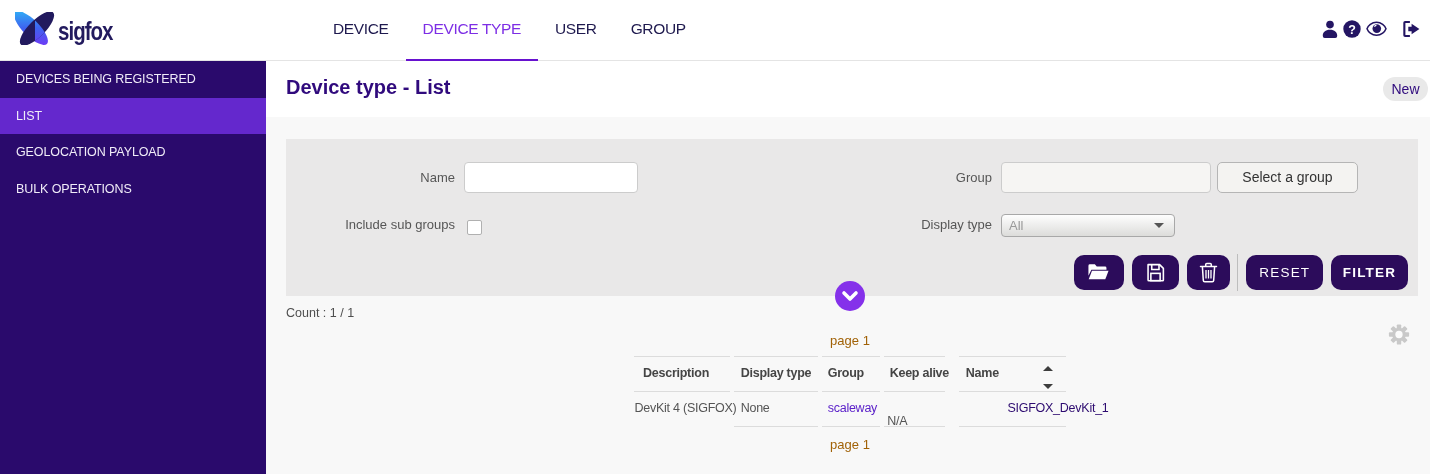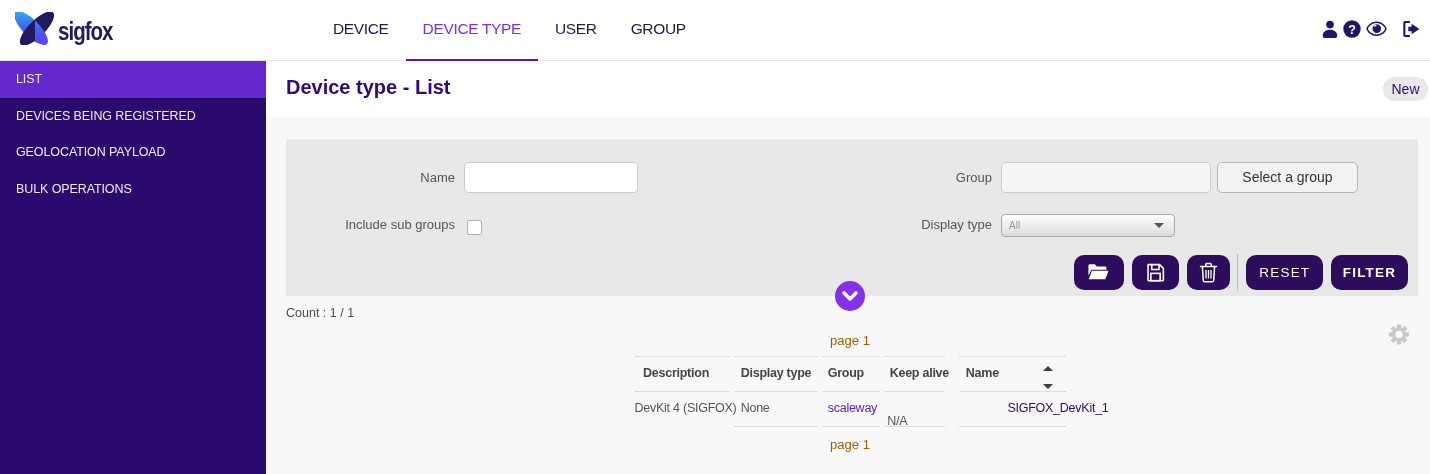--- a/index.html
+++ b/index.html
@@ -28,21 +28,21 @@
 #h1 { position:absolute; left:286px; top:75.5px; font-size:20px; font-weight:bold; color:#300a7d; letter-spacing:0; }
 #newbtn { position:absolute; left:1383px; top:77px; width:45px; height:24px; background:#e9e9e9; border-radius:12px; text-align:center; line-height:24px; font-size:14px; color:#2f0a7d; }
 
 
 #panel { position:absolute; left:286px; top:138.5px; width:1132px; height:157px; background:#e9e8e8; }
 .plabel { position:absolute; font-size:13px; color:#565656; text-align:right; }
 #nameinput { position:absolute; left:178px; top:23.5px; width:174px; height:31px; background:#fff; border:1px solid #ccc; border-radius:4px; }
 #groupinput { position:absolute; left:715px; top:23.5px; width:210px; height:31px; background:#f6f5f3; border:1px solid #ccc; border-radius:4px; }
 #selgroup { position:absolute; left:931px; top:23.5px; width:141px; height:31px; background:#f4f3f1; border:1px solid #b5b5b5; border-radius:5px; text-align:center; line-height:29px; font-size:14px; color:#333; }
 #checkbox { position:absolute; left:181px; top:81px; width:15px; height:15px; background:#fff; border:1px solid #b0b0b0; border-radius:2px; }
-#dselect { position:absolute; left:715px; top:75.5px; width:174px; height:22.5px; background:linear-gradient(#fefefe,#dcdcda); border:1px solid #a8a8a8; border-radius:4px; font-size:10px; color:#999; line-height:21px; padding-left:7px; }
+#dselect { position:absolute; left:715px; top:75.5px; width:174px; height:22.5px; background:linear-gradient(#fefefe,#dcdcda); border:1px solid #a8a8a8; border-radius:4px; font-size:13px; color:#999; line-height:21px; padding-left:7px; }
 #dselect .tri { position:absolute; right:10px; top:8px; width:0; height:0; border-left:5px solid transparent; border-right:5px solid transparent; border-top:5px solid #555; }
 .pbtn { position:absolute; top:116px; height:35px; background:#2c0c5b; border-radius:10px; display:flex; align-items:center; justify-content:center; }
 .tbtn { position:absolute; top:116px; height:35px; background:#2c0c5b; border-radius:10px; color:#fff; font-size:13.5px; letter-spacing:1.2px; text-align:center; line-height:35px; }
 #vsep { position:absolute; left:951px; top:115px; width:1px; height:37px; background:#bdbdbd; }
 
 #circle { position:absolute; left:835px; top:281px; width:30px; height:30px; border-radius:50%; background:#8531ea; }
 
 
 #count { position:absolute; left:286px; top:306px; font-size:12.5px; color:#4f4f4f; }
 .pagetxt { position:absolute; left:790px; width:120px; text-align:center; font-size:13px; color:#a16207; }
@@ -98,22 +98,22 @@
     <path d="M10.5 1.2 C5.6 1.2 2.1 4.7 1 7.7 C2.1 10.7 5.6 14.2 10.5 14.2 C15.4 14.2 18.9 10.7 20 7.7 C18.9 4.7 15.4 1.2 10.5 1.2 z" fill="none" stroke="#241563" stroke-width="1.5"></path>
     <circle cx="10.8" cy="7.6" r="4.3" fill="#241563"></circle>
     <path d="M8.4 5.6 a3.6 3.6 0 0 1 2-1.5" stroke="#fff" stroke-width="1.3" fill="none"></path>
   </svg>
   <svg class="hicon" style="left:1402px;" width="18" height="18" viewBox="0 0 18 18" fill="#241563">
     <path d="M7.9 0.9 H3.1 Q1.3 0.9 1.3 2.7 v12.6 Q1.3 17.1 3.1 17.1 h4.8 v-2 H3.4 V2.9 h4.5 z"></path>
     <path d="M9.6 3.7 L17.4 9 L9.6 14.3 v-3 H6.3 v-4.6 h3.3 z"></path>
   </svg>
 
   <div id="sidebar">
+    <div class="sitem">DEVICES BEING REGISTERED</div>
     <div class="sitem active">LIST</div>
-    <div class="sitem">DEVICES BEING REGISTERED</div>
     <div class="sitem">GEOLOCATION PAYLOAD</div>
     <div class="sitem">BULK OPERATIONS</div>
   </div>
 
   <div id="main"></div>
   <div id="lowbg"></div>
   <div id="h1">Device type - List</div>
   <div id="newbtn">New</div>
 
   <div id="panel">

